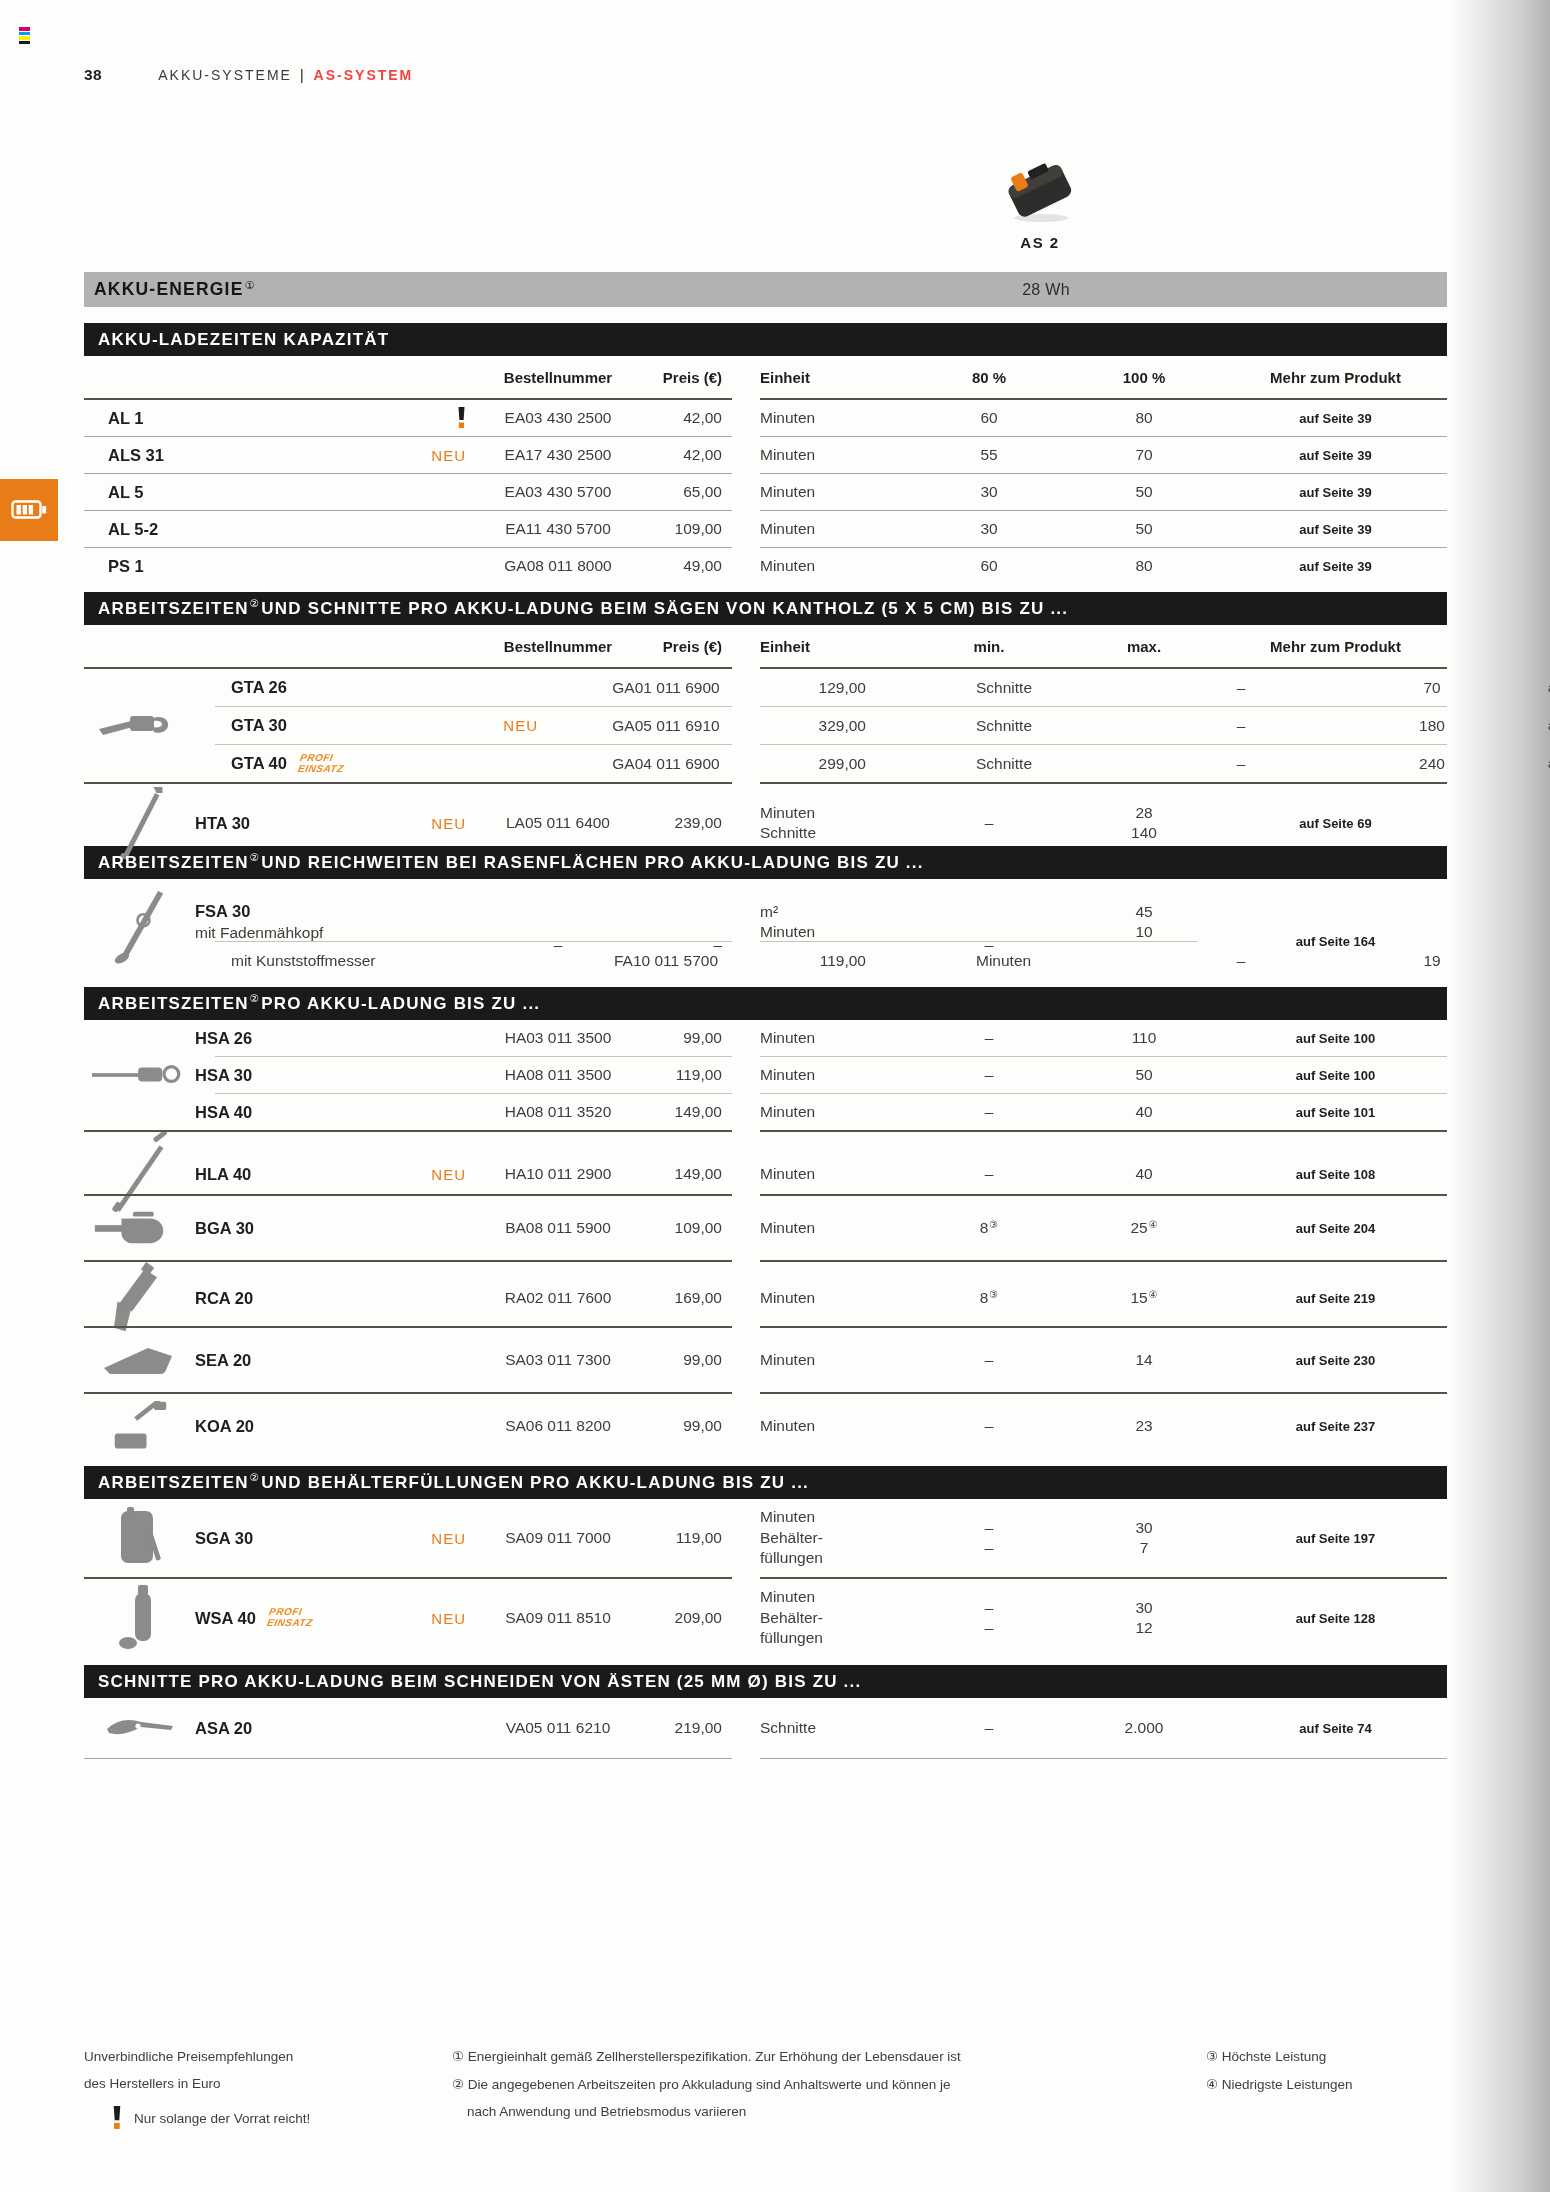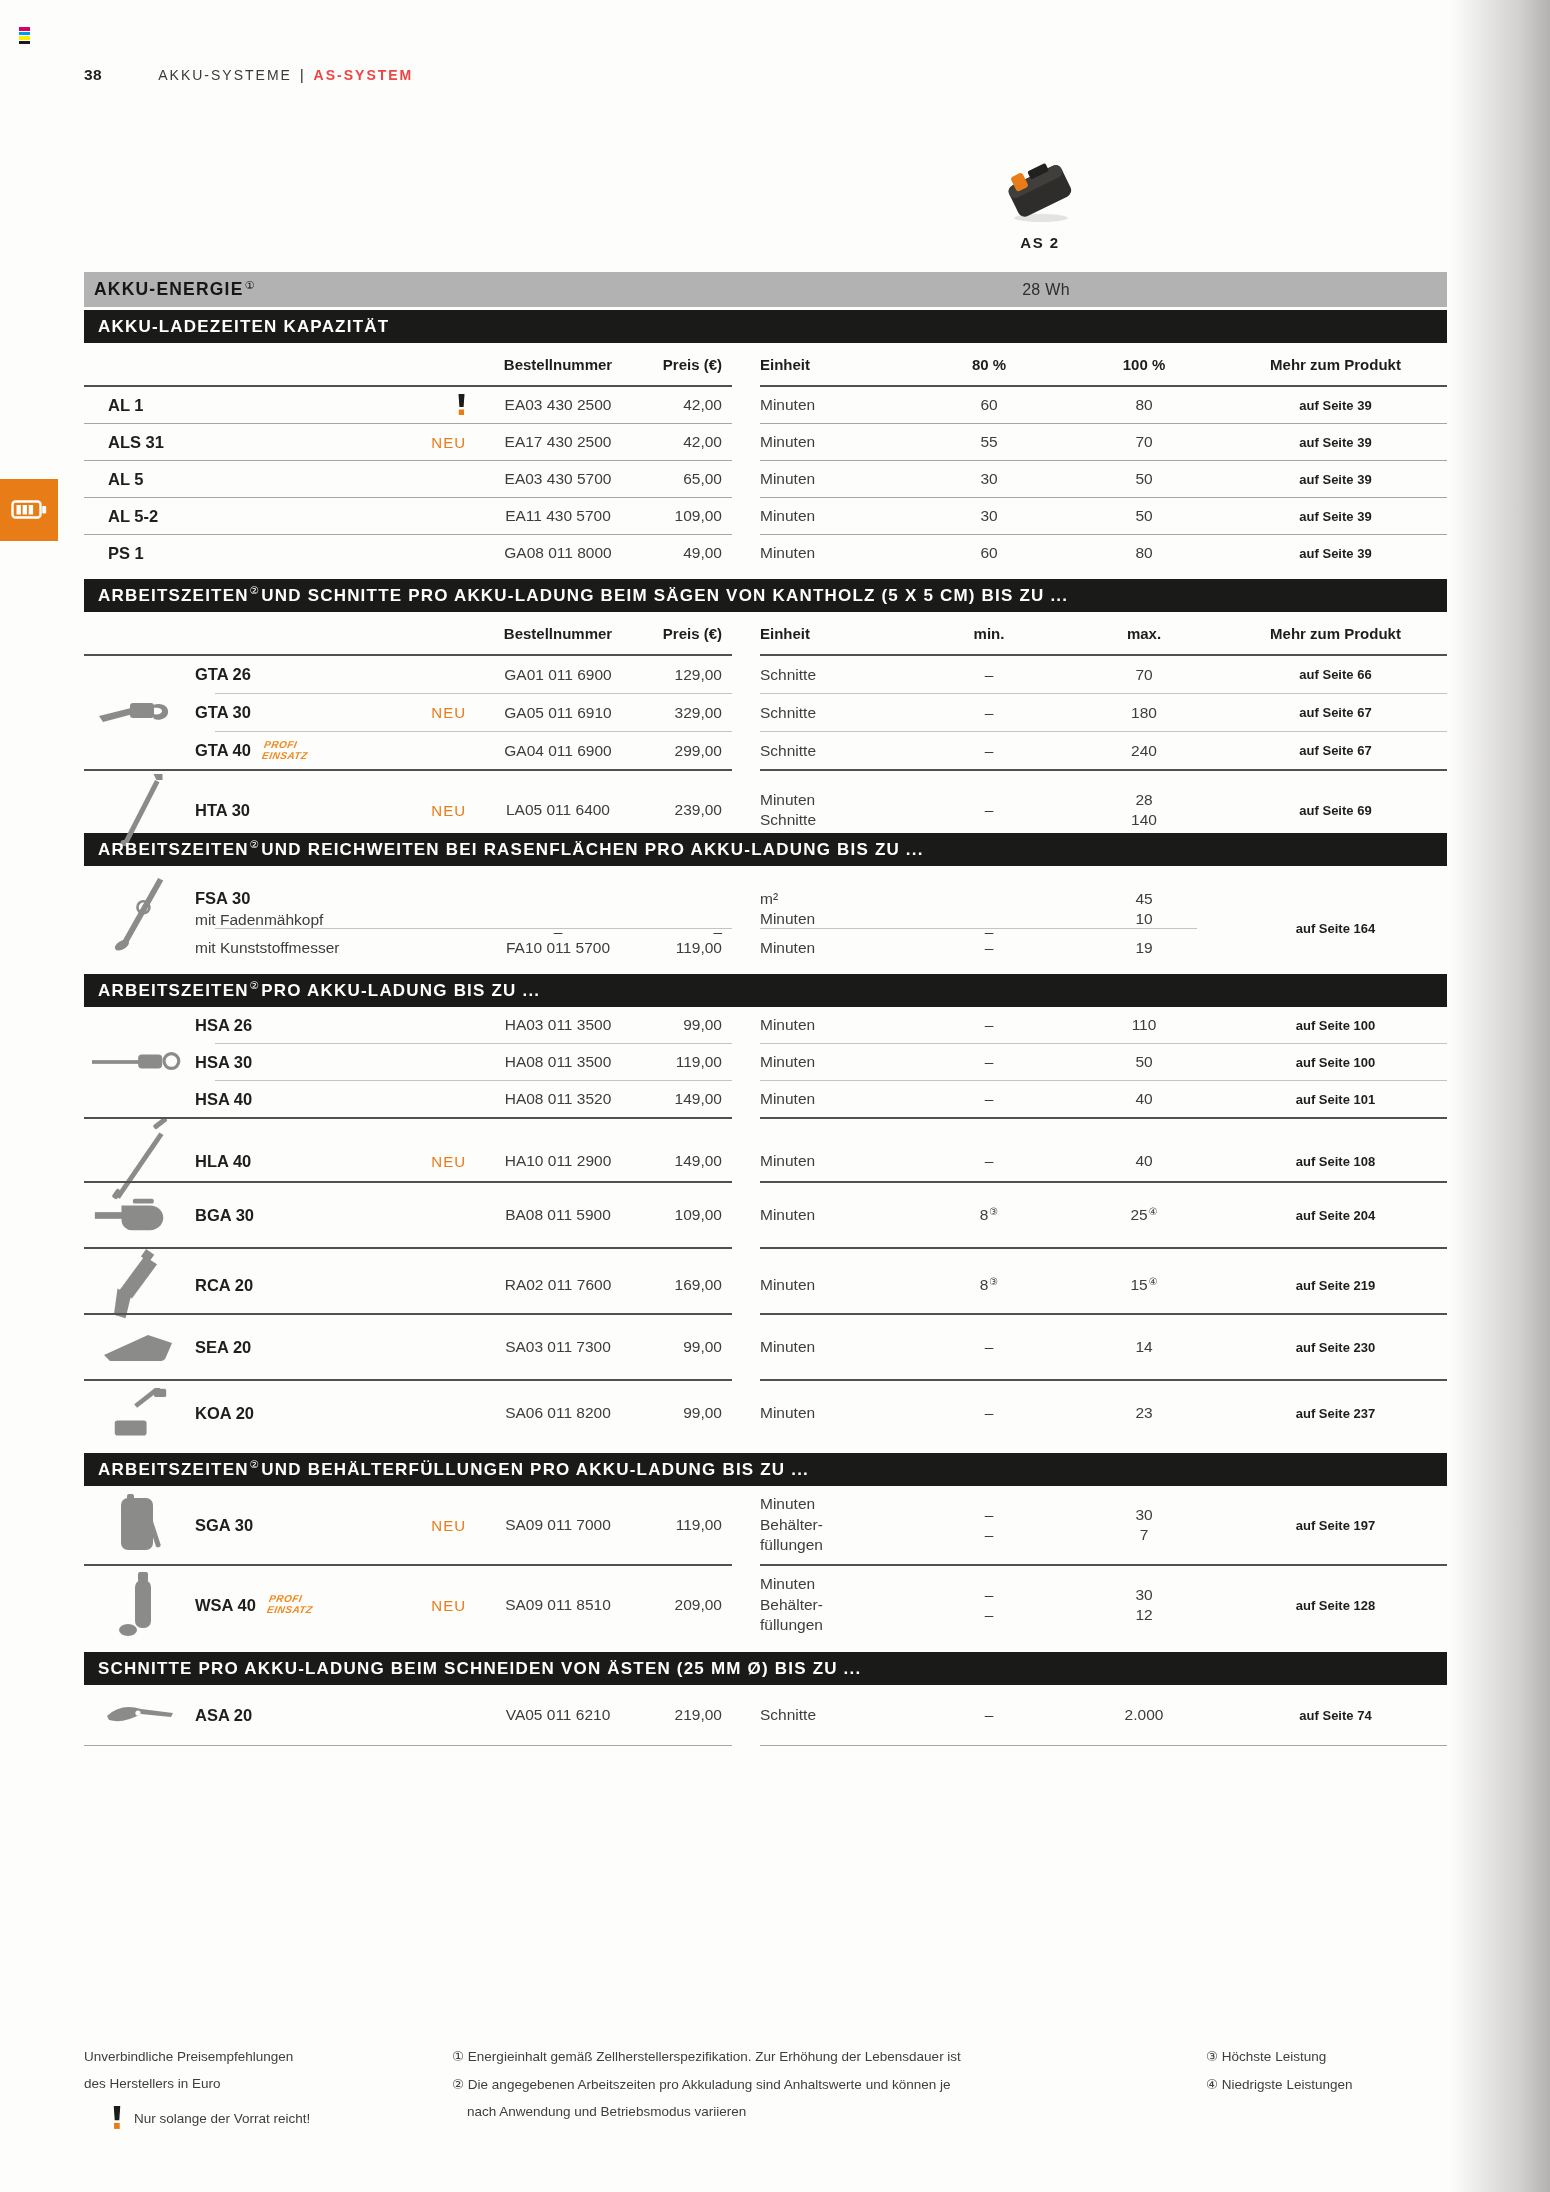--- a/index.html
+++ b/index.html
@@ -30,35 +30,35 @@
 
   
   .content{position:absolute;left:84px;top:272px;width:1363px;}
 
   .bar-gray{background:#b2b2b2;height:35px;display:flex;align-items:center;position:relative;padding:0 10px;box-sizing:border-box;}
   .bg-label{font-weight:bold;font-size:17.5px;letter-spacing:1.2px;color:#161614;}
   .bg-value{position:absolute;left:877px;width:170px;text-align:center;font-weight:normal;font-size:16px;color:#2e2e2c;letter-spacing:.3px;}
   .supc{font-size:11px;position:relative;top:-6px;margin-left:1px;font-weight:normal;}
 
   .bar-black{background:#1a1a18;height:33px;color:#fff;display:flex;align-items:center;
-             padding:0 14px;box-sizing:border-box;font-weight:bold;font-size:17px;letter-spacing:1.2px;margin-top:3px;}
+             padding:0 14px;box-sizing:border-box;font-weight:bold;font-size:17px;letter-spacing:1.2px;margin-top:16px;}
   section + section .bar-black{margin-top:8px;}
   .supw{font-size:10.5px;position:relative;top:-6px;margin:0 1px;font-weight:normal;}
 
   
   .r,.rh{display:grid;grid-template-columns:111px 225px 52px 172px 88px 28px 154px 150px 160px 1fr;align-items:center;}
   .rh{height:42px;font-weight:bold;font-size:15px;}
   .hb{grid-column:4;text-align:center;}
   .hp{grid-column:5;text-align:right;padding-right:10px;}
   .he{grid-column:7;}
   .hmin{grid-column:8;text-align:center;}
   .hmax{grid-column:9;text-align:center;}
   .hm{grid-column:10;text-align:center;}
 
-  .h36{height:36px;} .h37{height:37px;}
+  .h36{height:36px;} .h37{height:37px;gap:36px;}
   .h54{height:54px;} .h60{height:60px;} .h62{height:62px;} .h64{height:64px;} .h78{height:78px;}
 
   .ci{grid-column:1;justify-self:center;line-height:0;}
   .cn{grid-column:2;font-weight:bold;font-size:16.5px;display:flex;align-items:center;gap:12px;}
   .cn.wide{grid-column:1 / 3;padding-left:24px;}
   .cn.colm{flex-direction:column;align-items:flex-start;justify-content:center;gap:3px;}
   .cn .sub,.cn.plain span{font-weight:normal;font-size:15.5px;color:#3d3d3b;}
   .cb{grid-column:3;justify-self:end;padding-right:6px;}
   .neu{color:#e87c17;font-weight:normal;font-size:15px;letter-spacing:1px;}
   .co{grid-column:4;text-align:center;white-space:nowrap;}

